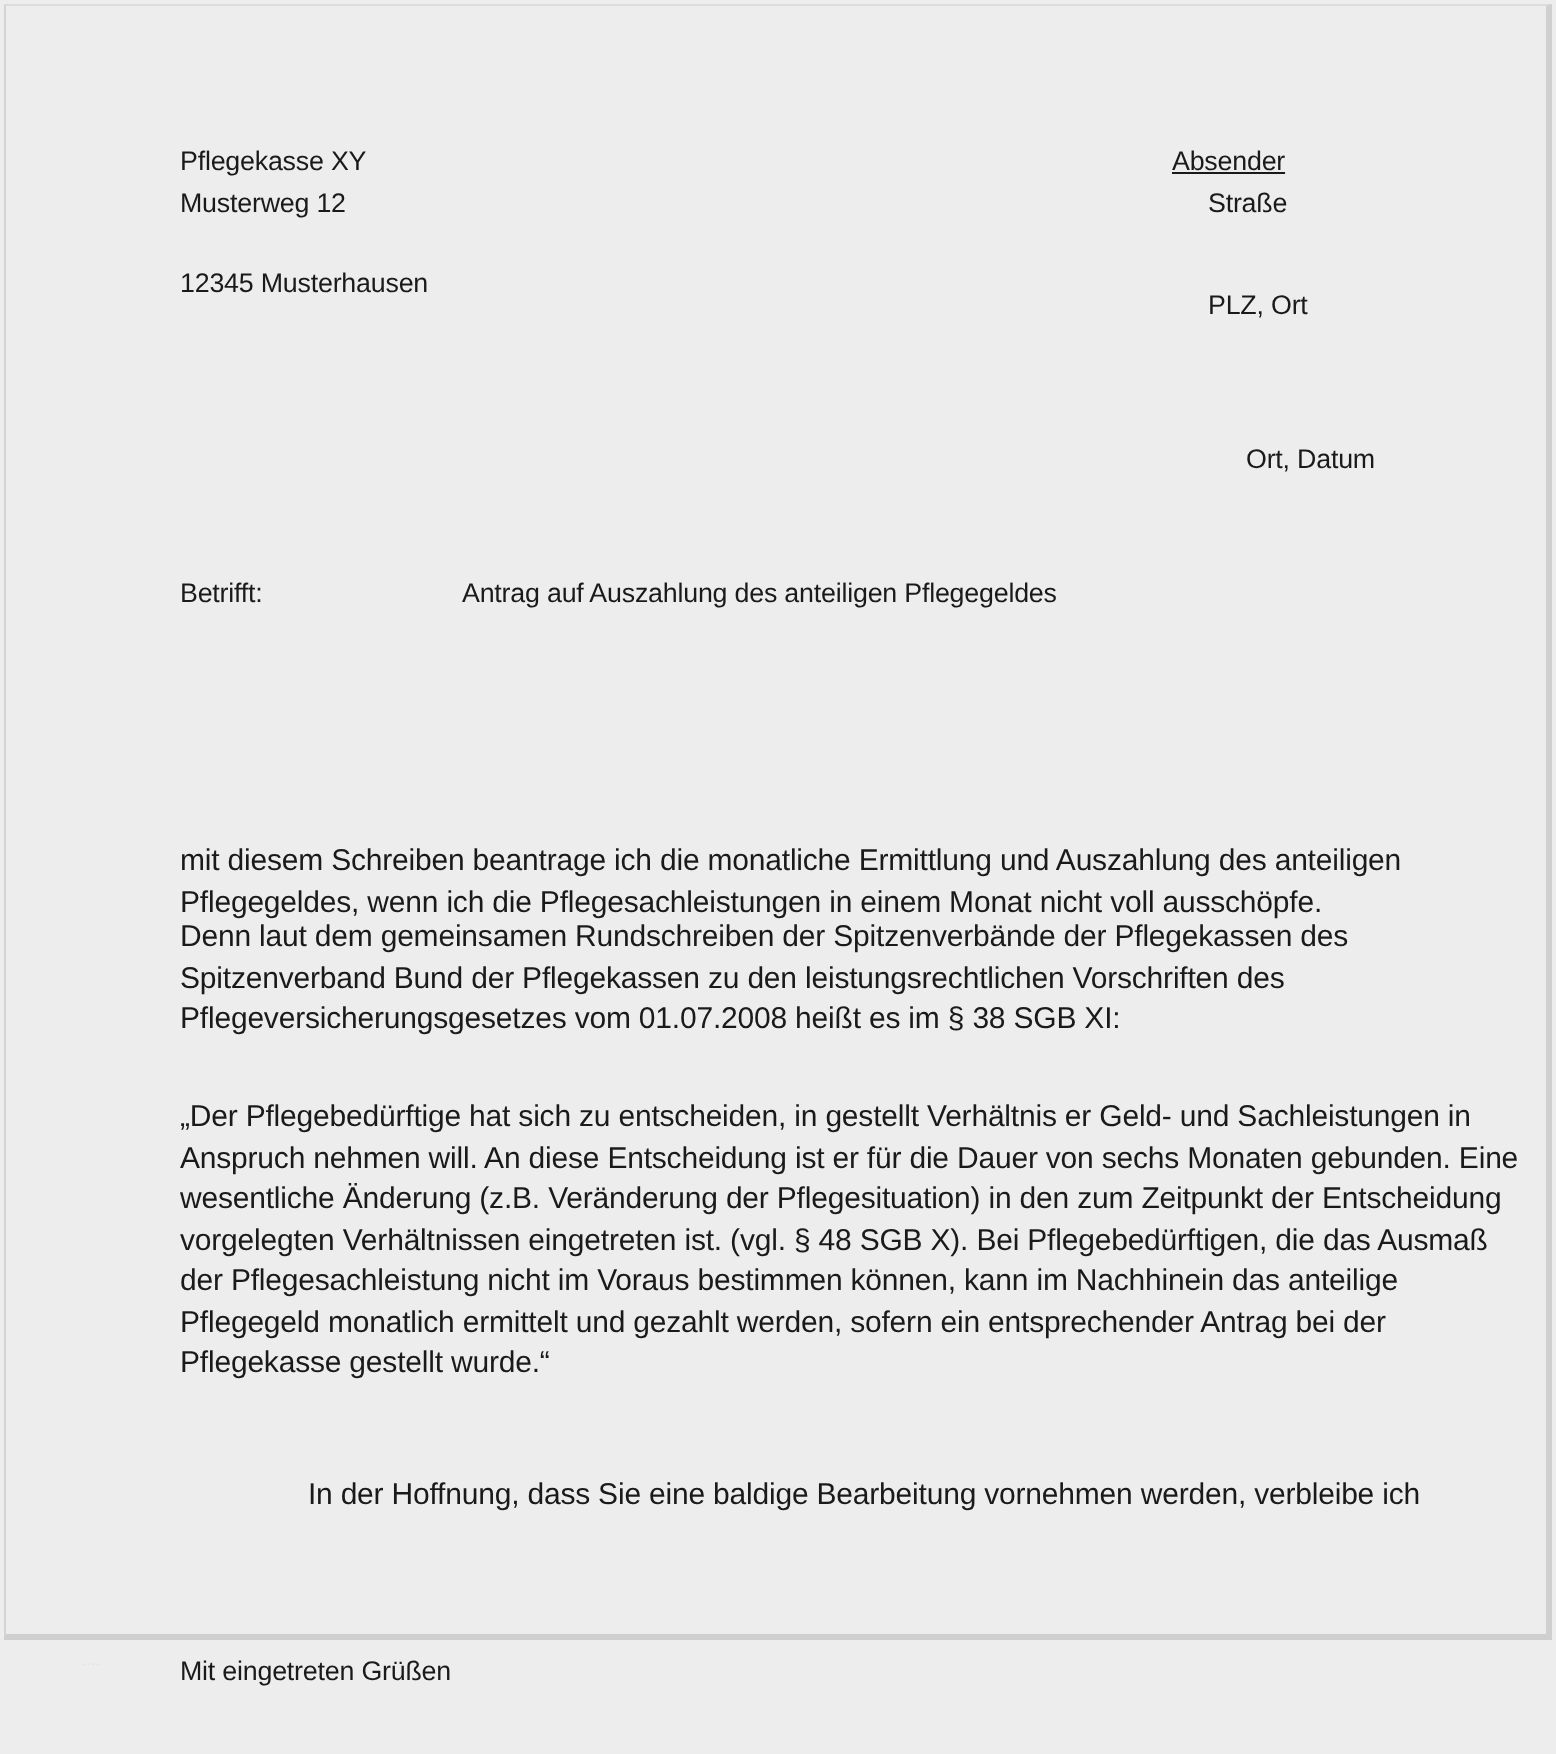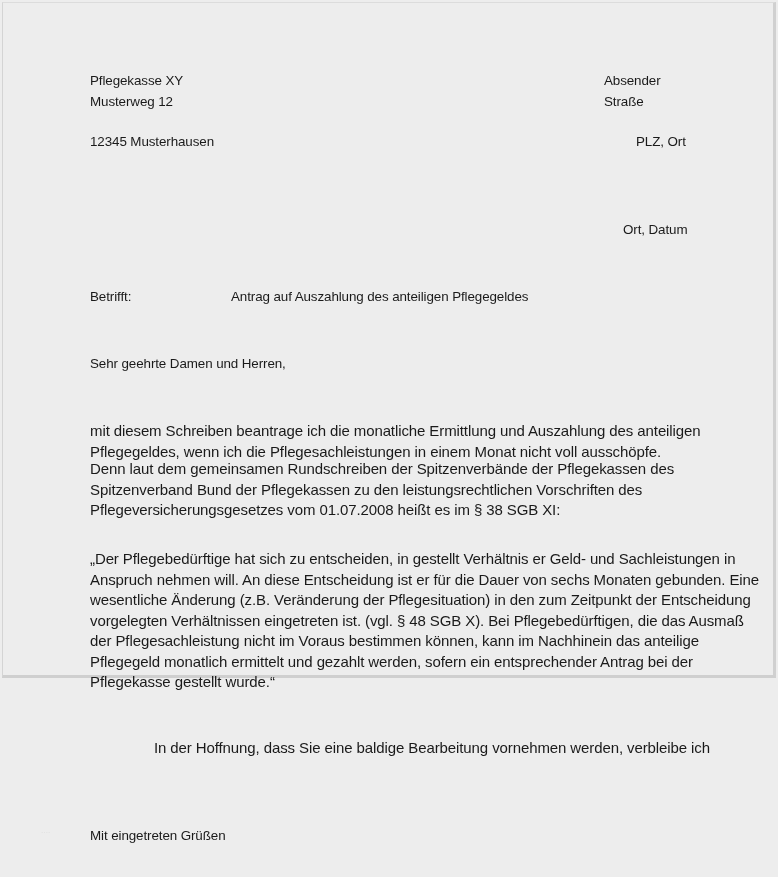--- a/index.html
+++ b/index.html
@@ -10,21 +10,21 @@
       width: 778px;
       height: 877px;
       background: #ededed;
       overflow: hidden;
       font-family: "Liberation Sans", "DejaVu Sans", sans-serif;
       color: #1a1a1a;
     }
     .page {
       position: relative;
       width: 774px;
-      height: 676px;
+      height: 818px;
       margin: 2px 0 0 2px;
       background: #ededed;
       border-left: 1px solid #d4d4d4;
       border-right: 3px solid #d0d0d0;
       border-top: 1px solid #dcdcdc;
       border-bottom: 3px solid #cfcfcf;
       box-sizing: border-box;
     }
     .abs {
       position: absolute;
@@ -60,30 +60,29 @@
   </style>
 </head>
 <body>
 
 <div class="page">
 
   <div class="abs" style="left:87px; top:68px;">Pflegekasse XY</div>
   <div class="abs" style="left:87px; top:89px;">Musterweg 12</div>
   <div class="abs u" style="left:87px; top:129px;">12345 Musterhausen</div>
 
-  <div class="abs" style="left:601px; top:68px;">Absender</div>
+  <div class="abs" style="left:583px; top:68px;text-decoration:underline;">Absender</div>
   <div class="abs" style="left:601px; top:89px;">Straße</div>
-  <div class="abs" style="left:601px; top:129px;margin-left:32px;">PLZ, Ort</div>
+  <div class="abs" style="left:601px; top:140px;">PLZ, Ort</div>
 
   <div class="abs" style="left:620px; top:217px;">Ort, Datum</div>
 
   <div class="abs b" style="left:87px; top:284px;">Betrifft:</div>
   <div class="abs b" style="left:228px; top:284px;">Antrag auf Auszahlung des anteiligen Pflegegeldes</div>
 
-  <div class="abs" style="left:87px; top:351px;">Sehr geehrte Damen und Herren,</div>
 
   <div class="para" style="top:418px;">
     <span class="line">mit diesem Schreiben beantrage ich die monatliche Ermittlung und Auszahlung des anteiligen</span>
     <span class="line">Pflegegeldes, wenn ich die Pflegesachleistungen in einem Monat nicht voll ausschöpfe.</span>
   </div>
 
   <div class="para" style="top:456px;">
     <span class="line">Denn laut dem gemeinsamen Rundschreiben der Spitzenverbände der Pflegekassen des</span>
     <span class="line">Spitzenverband Bund der Pflegekassen zu den leistungsrechtlichen Vorschriften des</span>
     <span class="line">Pflegeversicherungsgesetzes vom 01.07.2008 heißt es im § 38 SGB XI:</span>

